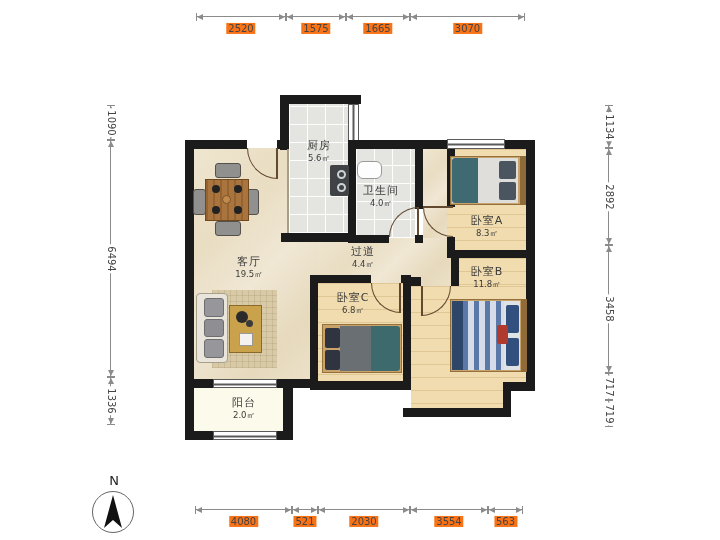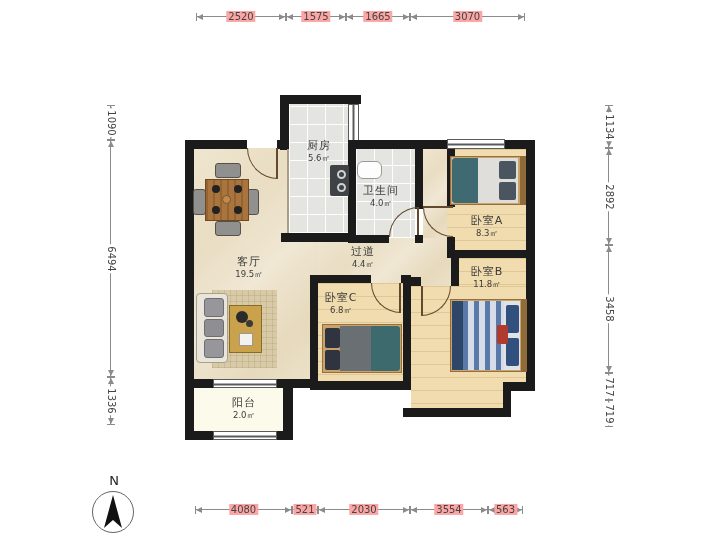--- a/index.html
+++ b/index.html
@@ -29,21 +29,21 @@
   .rlbl{position:absolute;transform:translate(-50%,-50%);text-align:center;color:#3b3b3b;line-height:1.3;white-space:nowrap;}
   .rname{font-size:11px;letter-spacing:1px;}
   .rarea{font-size:8.5px;}
   
   .dh{position:absolute;height:0;border-top:1px solid #8b8b8b;}
   .dh i{position:absolute;top:-4px;width:1px;height:8px;background:#8b8b8b;}
   .dh .tl{left:0;} .dh .tr{right:0;}
   .dh b{position:absolute;top:-3px;width:0;height:0;border-top:3px solid transparent;border-bottom:3px solid transparent;}
   .dh .al{left:1px;border-right:6px solid #8b8b8b;}
   .dh .ar{right:1px;border-left:6px solid #8b8b8b;}
-  .dh span{position:absolute;left:50%;top:0;transform:translate(-50%,-55%);background:#fca5a5;padding:0 2px;font-size:10px;color:#444;line-height:1.1;white-space:nowrap;}
+  .dh span{position:absolute;left:50%;top:12px;transform:translate(-50%,-55%);background:#f97316;padding:0 2px;font-size:10px;color:#444;line-height:1.1;white-space:nowrap;}
   .dv{position:absolute;width:0;border-left:1px solid #8b8b8b;}
   .dv i{position:absolute;left:-4px;width:8px;height:1px;background:#8b8b8b;}
   .dv .tt{top:0;} .dv .tb{bottom:0;}
   .dv b{position:absolute;left:-3px;width:0;height:0;border-left:3px solid transparent;border-right:3px solid transparent;}
   .dv .at{top:1px;border-bottom:6px solid #8b8b8b;}
   .dv .ab{bottom:1px;border-top:6px solid #8b8b8b;}
   .dv span{position:absolute;left:0;top:50%;transform:translate(-50%,-50%) rotate(90deg);background:#fff;padding:0 2px;font-size:10px;color:#444;line-height:1.1;white-space:nowrap;}
   
   .furn{position:absolute;box-sizing:border-box;}
 </style>
@@ -182,21 +182,21 @@
     <div class="rarea">4.4㎡</div>
   </div>
   <div class="rlbl" style="left:487px;top:227px">
     <div class="rname">卧室A</div>
     <div class="rarea">8.3㎡</div>
   </div>
   <div class="rlbl" style="left:487px;top:278px">
     <div class="rname">卧室B</div>
     <div class="rarea">11.8㎡</div>
   </div>
-  <div class="rlbl" style="left:341px;top:304px">
+  <div class="rlbl" style="left:353px;top:304px">
     <div class="rname">卧室C</div>
     <div class="rarea">6.8㎡</div>
   </div>
   <div class="rlbl" style="left:244px;top:409px">
     <div class="rname">阳台</div>
     <div class="rarea">2.0㎡</div>
   </div>
 
   <div class="dh" style="left:196px;top:16px;width:90px">
     <i class="tl"></i>

